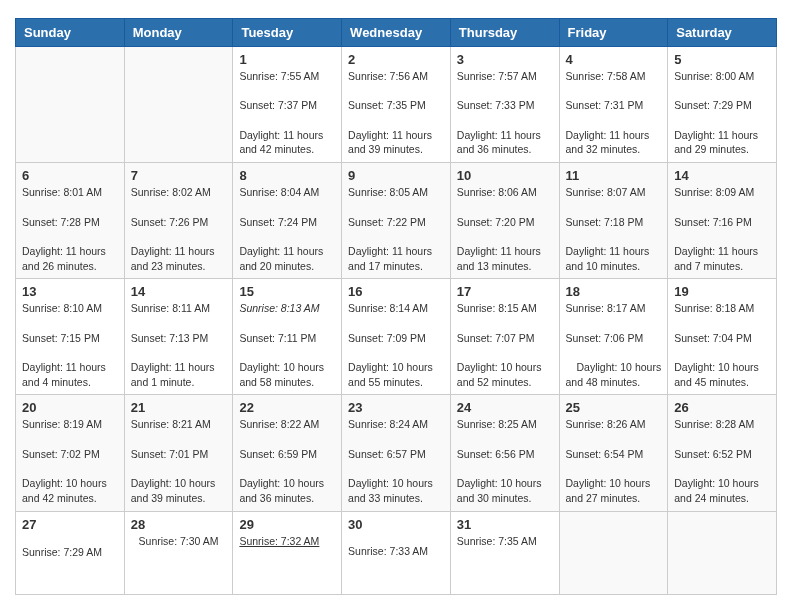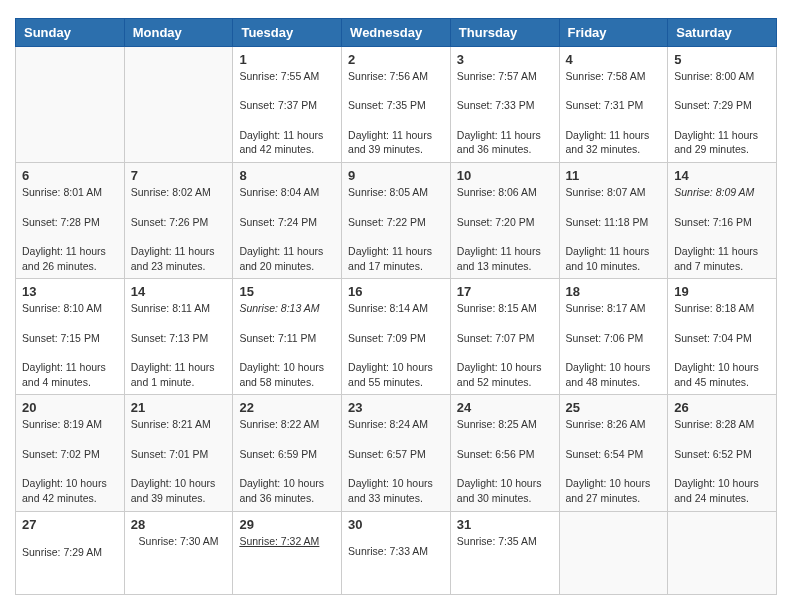--- a/index.html
+++ b/index.html
@@ -153,25 +153,25 @@
         <td>
           <span class="day-num">9</span>
           <div class="cell-content"><span style="display: block;">Sunrise: 8:05 AM</span><br><span style="display: block;">Sunset: 7:22 PM</span><br><span style="display: inline;">Daylight: 11 hours and 17 minutes.</span></div>
         </td>
         <td>
           <span class="day-num">10</span>
           <div class="cell-content"><span style="display: block;">Sunrise: 8:06 AM</span><br><span style="display: block;">Sunset: 7:20 PM</span><br><span style="display: inline;">Daylight: 11 hours and 13 minutes.</span></div>
         </td>
         <td>
           <span class="day-num">11</span>
-          <div class="cell-content"><span style="display: block;">Sunrise: 8:07 AM</span><br><span style="display: block;">Sunset: 11:18 PM</span><br><span style="display: inline; margin-top: 24px;">Daylight: 11 hours and 10 minutes.</span></div>
+          <div class="cell-content"><span style="display: block;">Sunrise: 8:07 AM</span><br><span style="display: block;">Sunset: 7:18 PM</span><br><span style="display: inline; margin-top: 24px;">Daylight: 11 hours and 10 minutes.</span></div>
         </td>
         <td>
           <span class="day-num">14</span>
-          <div class="cell-content"><span style="display: block; font-style: italic;">Sunrise: 8:09 AM</span><br><span style="display: block;">Sunset: 7:16 PM</span><br><span style="display: inline;">Daylight: 11 hours and 7 minutes.</span></div>
+          <div class="cell-content"><span style="display: block;">Sunrise: 8:09 AM</span><br><span style="display: block;">Sunset: 7:16 PM</span><br><span style="display: inline;">Daylight: 11 hours and 7 minutes.</span></div>
         </td>
       </tr>
       <tr>
         <td>
           <span class="day-num">13</span>
           <div class="cell-content"><span style="display: block;">Sunrise: 8:10 AM</span><br><span style="display: block;">Sunset: 7:15 PM</span><br><span style="display: inline;">Daylight: 11 hours and 4 minutes.</span></div>
         </td>
         <td>
           <span class="day-num">14</span>
           <div class="cell-content"><span style="display: block;">Sunrise: 8:11 AM</span><br><span style="display: block;">Sunset: 7:13 PM</span><br><span style="display: inline;">Daylight: 11 hours and 1 minute.</span></div>
@@ -183,21 +183,21 @@
         <td>
           <span class="day-num">16</span>
           <div class="cell-content"><span style="display: block;">Sunrise: 8:14 AM</span><br><span style="display: block;">Sunset: 7:09 PM</span><br><span style="display: inline;">Daylight: 10 hours and 55 minutes.</span></div>
         </td>
         <td>
           <span class="day-num">17</span>
           <div class="cell-content"><span style="display: block;">Sunrise: 8:15 AM</span><br><span style="display: block;">Sunset: 7:07 PM</span><br><span style="display: inline;">Daylight: 10 hours and 52 minutes.</span></div>
         </td>
         <td>
           <span class="day-num">18</span>
-          <div class="cell-content"><span style="display: block;">Sunrise: 8:17 AM</span><br><span style="display: block;">Sunset: 7:06 PM</span><br><span style="display: inline;">Daylight: 10 hours and 48 minutes.</span></div>
+          <div class="cell-content"><span style="display: block;">Sunrise: 8:17 AM</span><br><span style="display: block;">Sunset: 7:06 PM</span><br><span style="display: inline; margin-left: 11px;">Daylight: 10 hours and 48 minutes.</span></div>
         </td>
         <td>
           <span class="day-num">19</span>
           <div class="cell-content"><span style="display: block;">Sunrise: 8:18 AM</span><br><span style="display: block;">Sunset: 7:04 PM</span><br><span style="display: inline;">Daylight: 10 hours and 45 minutes.</span></div>
         </td>
       </tr>
       <tr>
         <td>
           <span class="day-num">20</span>
           <div class="cell-content"><span style="display: block;">Sunrise: 8:19 AM</span><br><span style="display: block;">Sunset: 7:02 PM</span><br><span style="display: inline;">Daylight: 10 hours and 42 minutes.</span></div>

